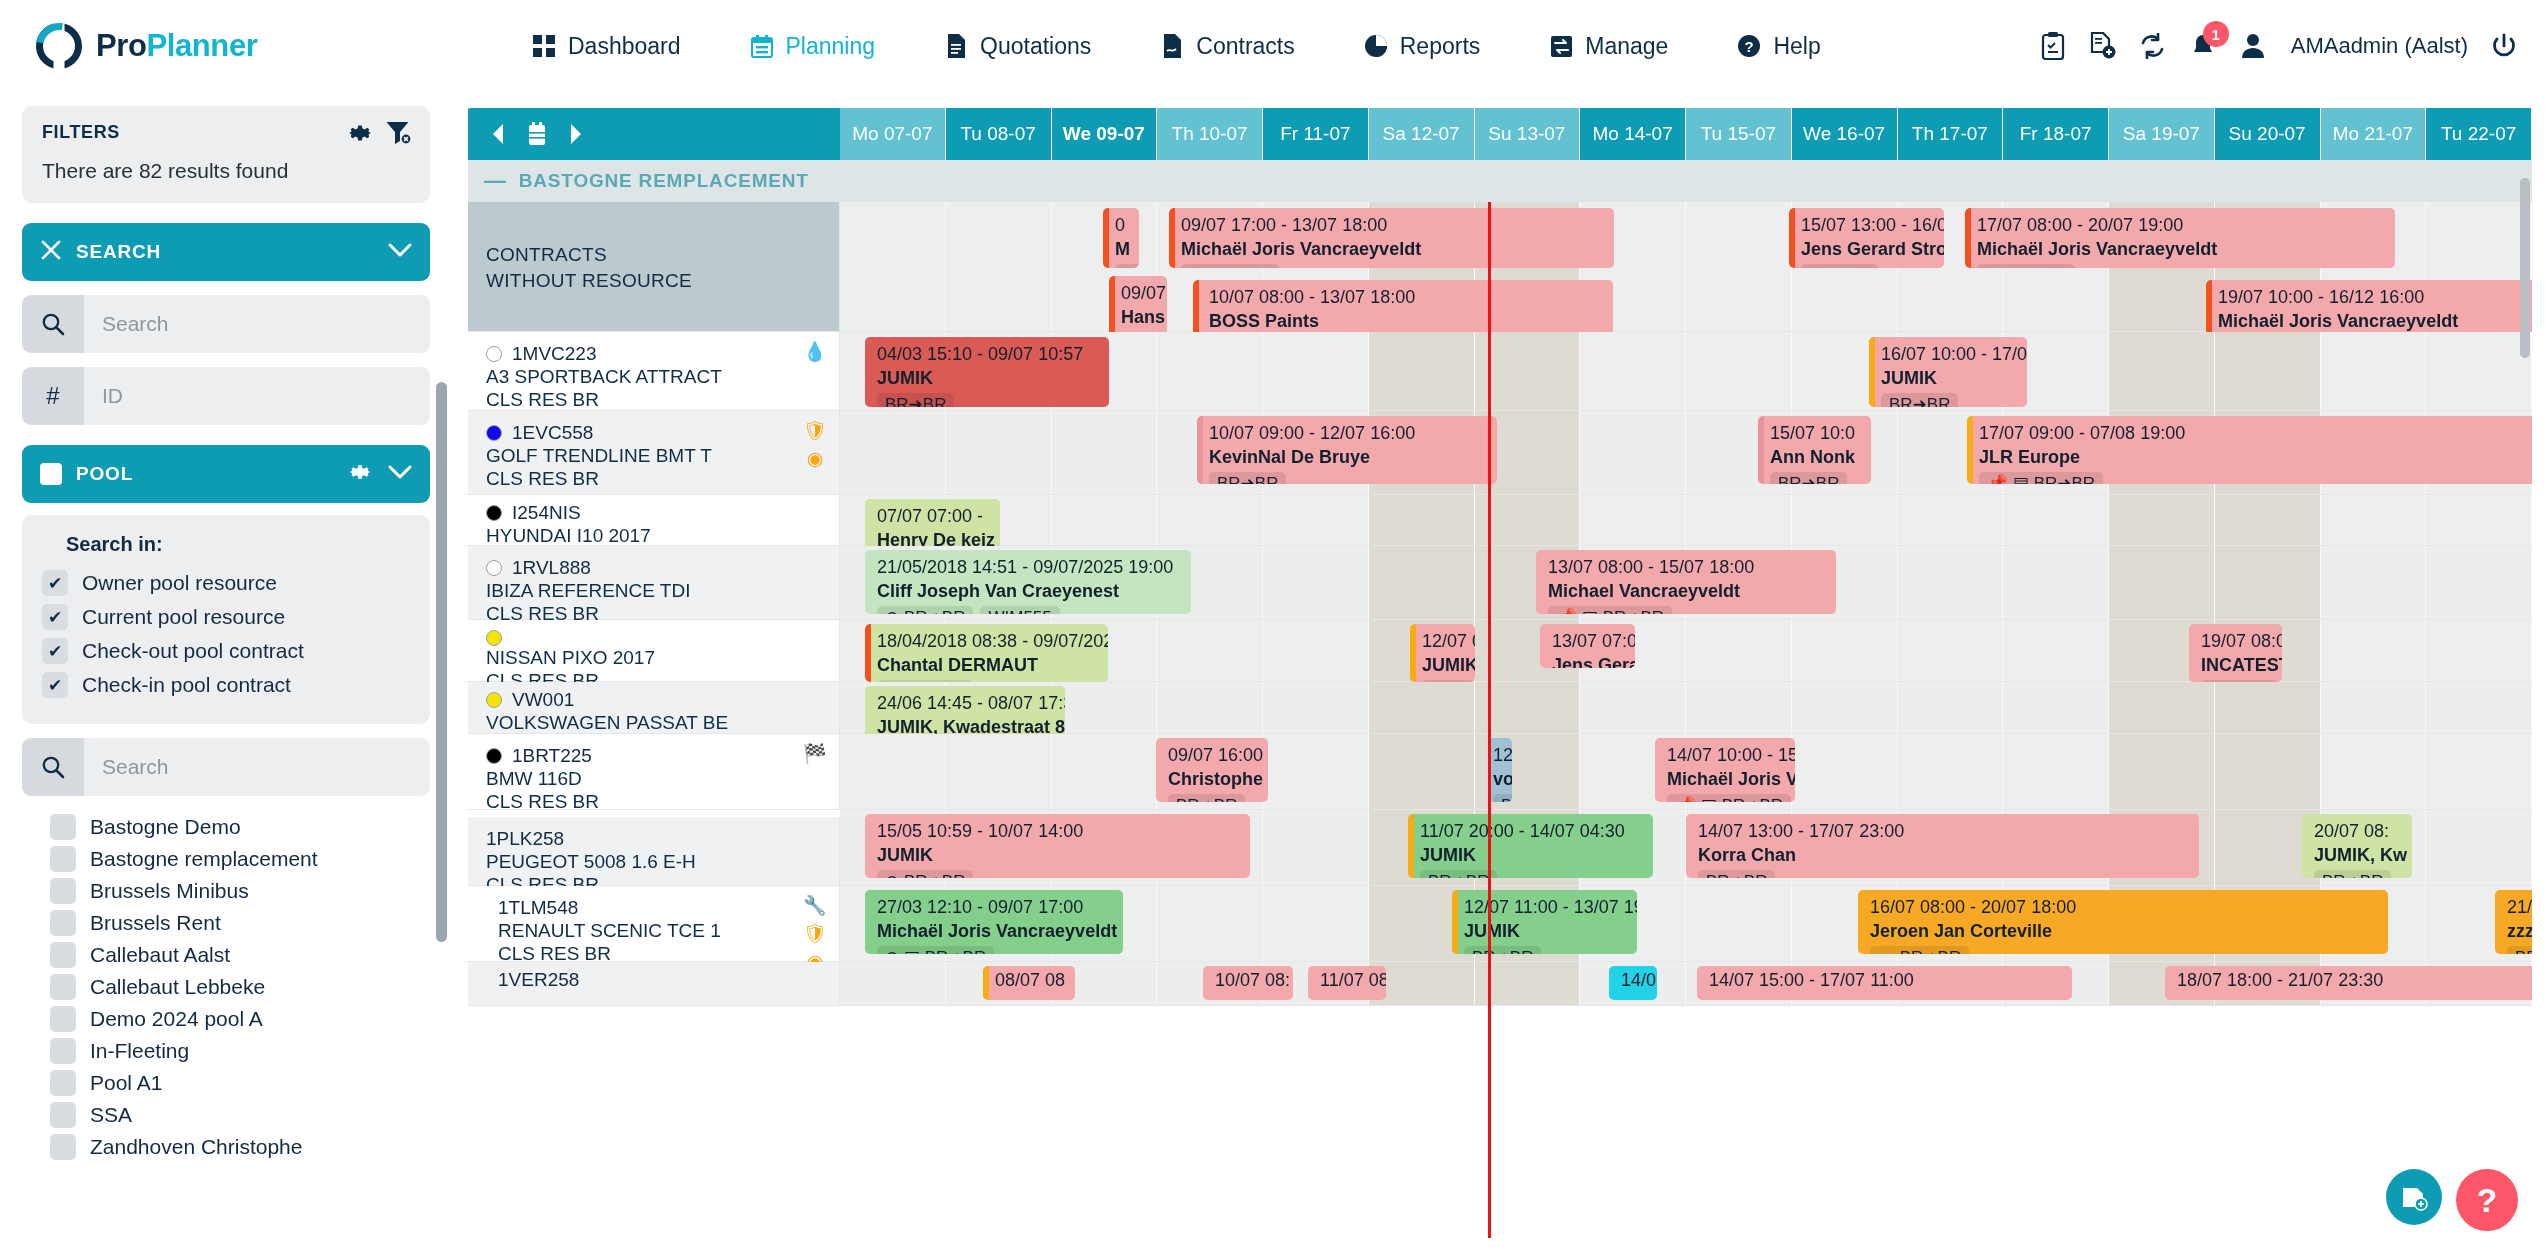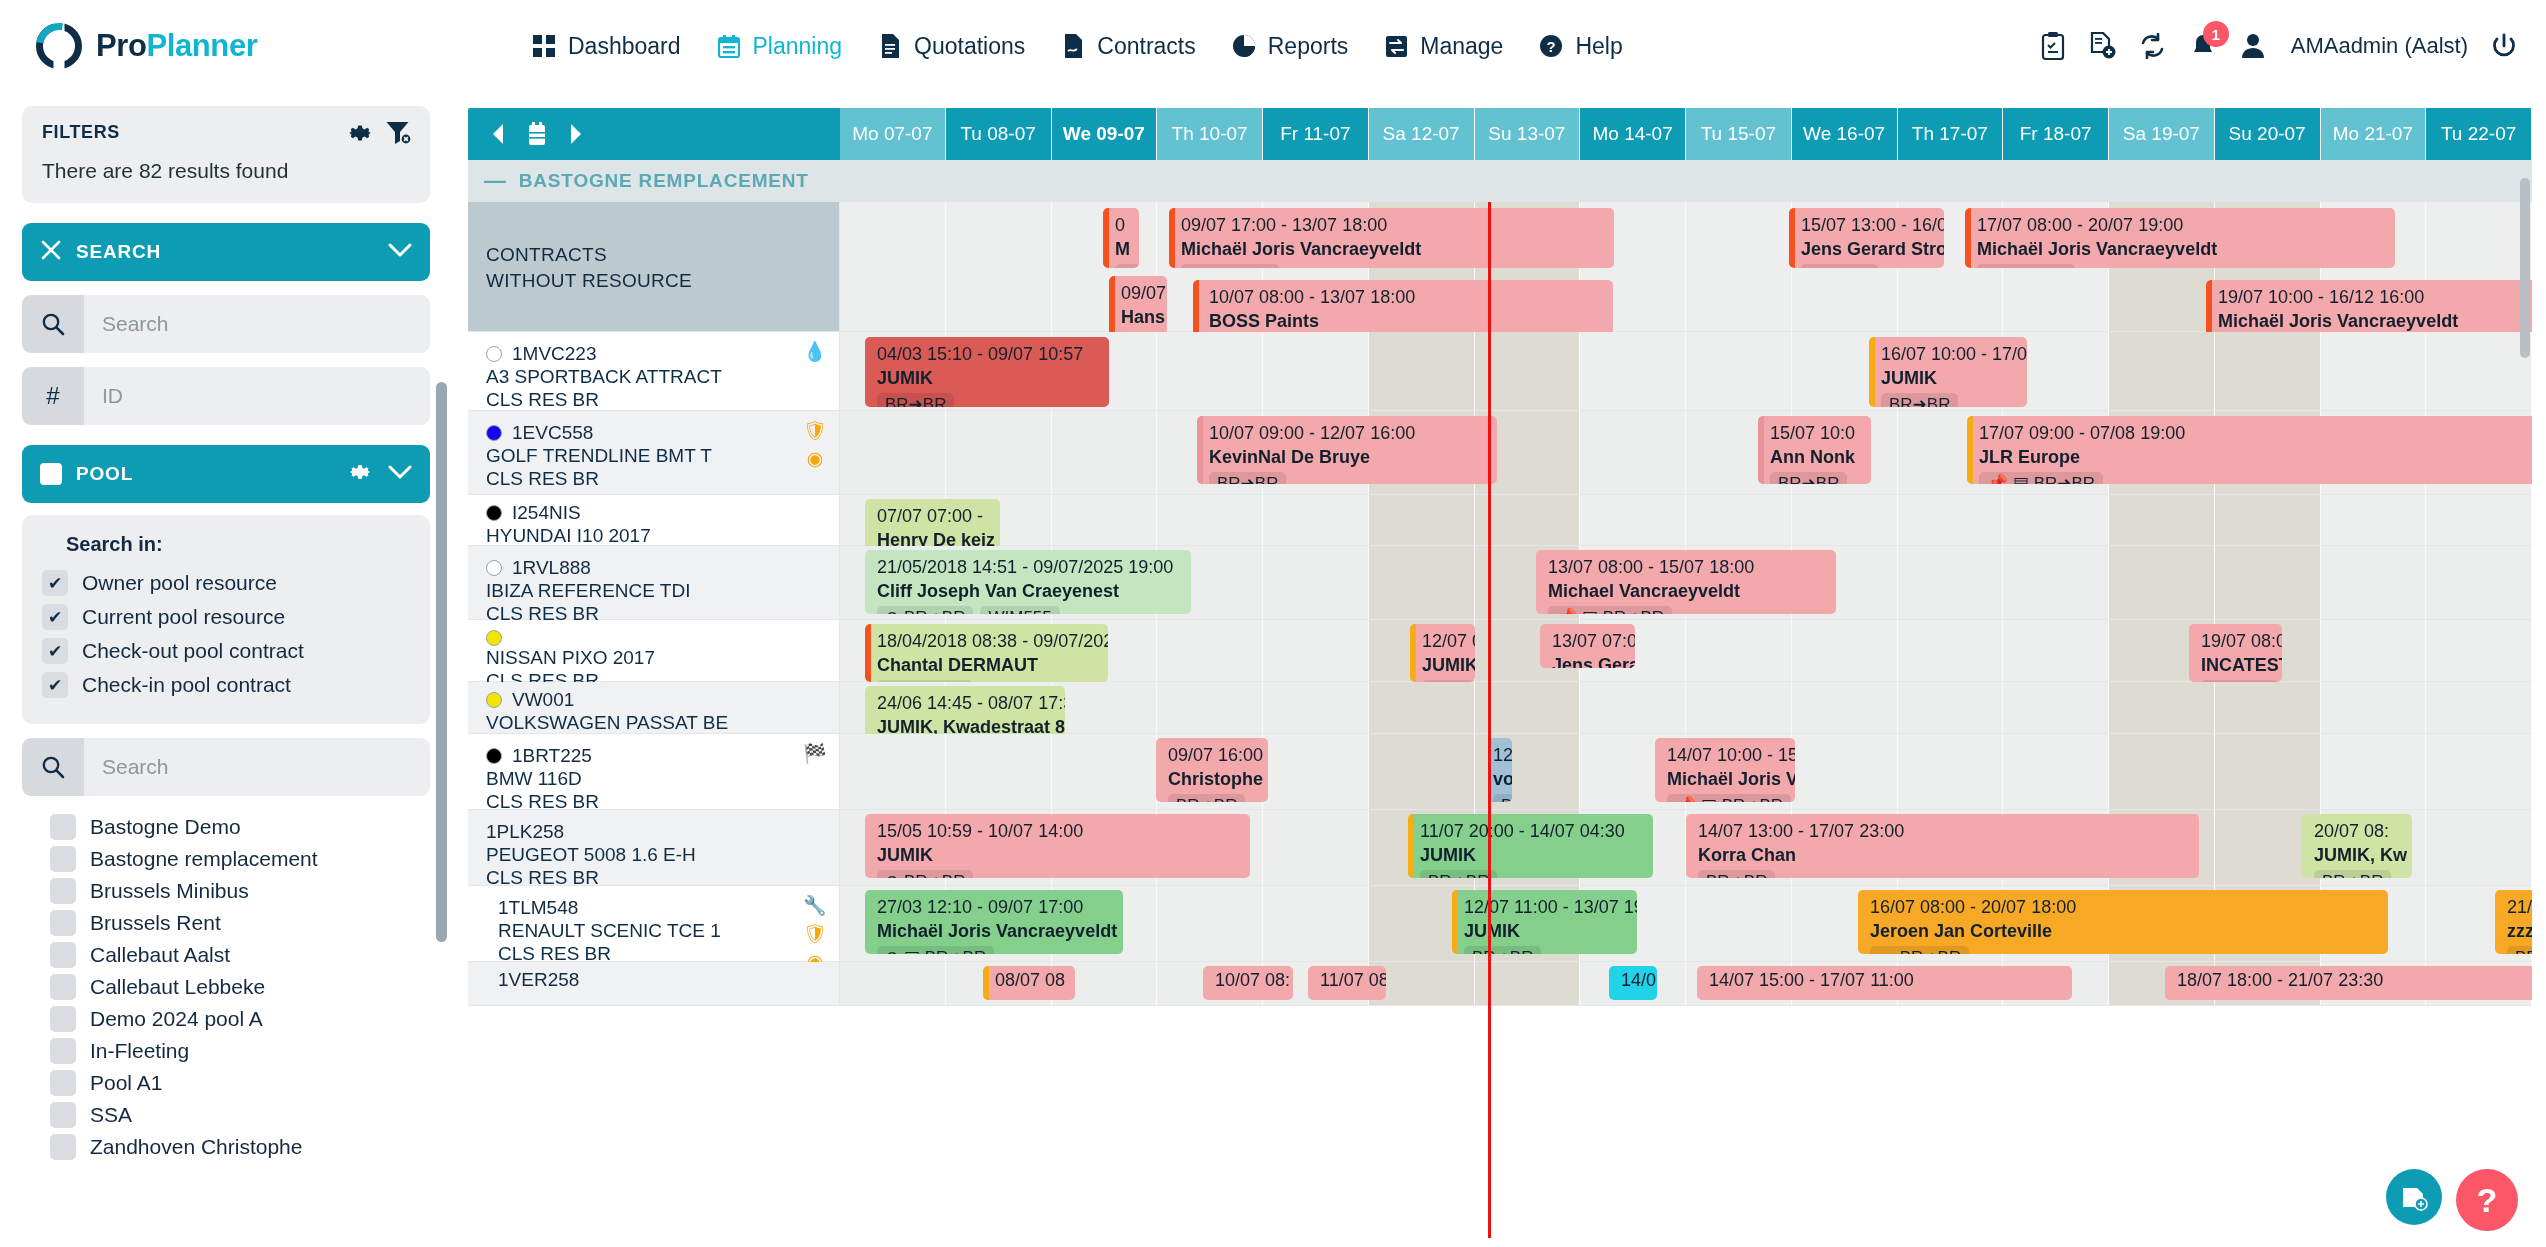--- a/index.html
+++ b/index.html
@@ -36,21 +36,21 @@
     position: absolute; inset: 0;
     border-radius: 50%;
     border: 7px solid #12a8c4;
     border-color: #12a8c4 transparent transparent transparent;
     transform: rotate(-35deg);
   }
   .brand-name { font-size: 31px; font-weight: bold; letter-spacing: -.4px; }
   .brand-name .pro { color: #0e2d47; }
   .brand-name .planner { color: #12b5d1; }
 
-  .mainnav { display: flex; align-items: center; gap: 36px; margin-left: 12px; }
+  .mainnav { display: flex; align-items: center; gap: 69px; margin-left: 12px; }
   .navitem { display: flex; align-items: center; gap: 12px; font-size: 23px; color: #0e2d47; cursor: pointer; }
   .navitem.active { color: #12b5d1; }
   .navicon { width: 24px; height: 26px; display: flex; align-items: center; justify-content: center; }
   .navicon svg { display:block; }
 
   .rightnav {
     position: absolute; right: 28px; top: 0; height: 92px;
     display: flex; align-items: center; gap: 22px;
   }
   .ricon { width: 28px; height: 30px; display: flex; align-items: center; justify-content: center; position: relative; cursor: pointer; }
@@ -1008,21 +1008,21 @@
               <div class="t1">14/07 10:00 - 15</div>
               <div class="t2">Michaël Joris V</div>
               <div class="tags">
                   <span class="tag">📌 ▤ BR➜BR</span>
                 </div>
             </div>
           </div>
         </div>
 
         <div class="row stripe" style="height:76px;">
-          <div class="rowlabel" style="">
+          <div class="rowlabel" style="margin-top:7px;">
             <div class="plate">
                 <span>1PLK258</span>
               </div>
             <div class="sub">PEUGEOT 5008 1.6 E-H</div>
             <div class="sub2">CLS RES BR</div>
           </div>
           <div class="lanes">
             <div class="gridcols">
                 <div class="gridcol"></div>
                 <div class="gridcol"></div>

